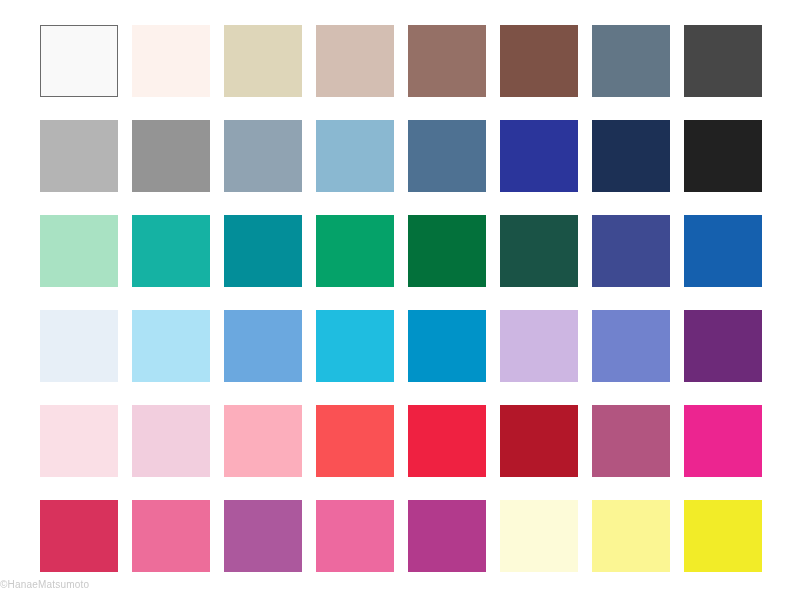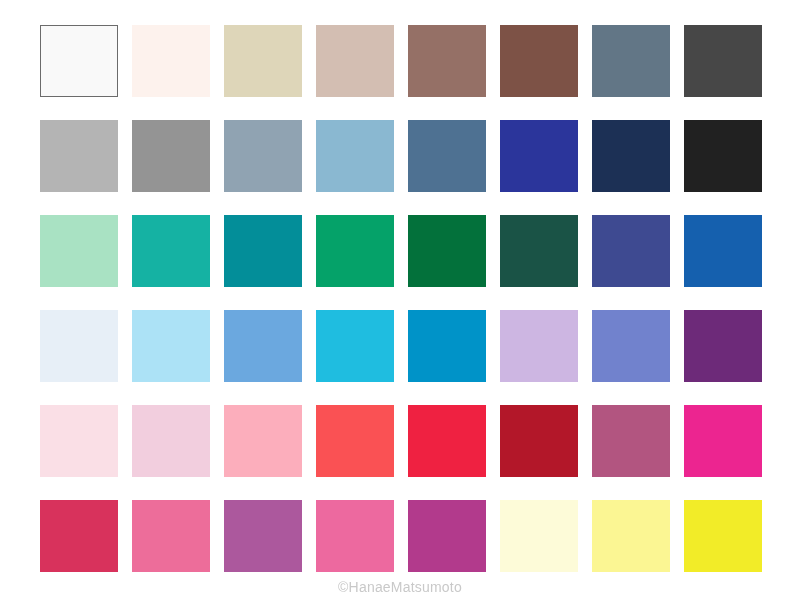--- a/index.html
+++ b/index.html
@@ -49,23 +49,23 @@
 
   .swatch.bordered {
     border: 1px solid #6b6b6b;
   }
 
   #watermark {
     position: absolute;
     left: 0;
     top: 579px;
     width: 800px;
-    text-align: center;
+    text-align: left;
     font-family: "Liberation Sans", sans-serif;
-    font-size: 14px;
+    font-size: 10px;
     letter-spacing: 0.2px;
     color: #c9c9c9;
     user-select: none;
   }
 </style>
 </head>
 <body>
 
 <div id="palette-page" style="background: rgb(255, 255, 255);">
 

